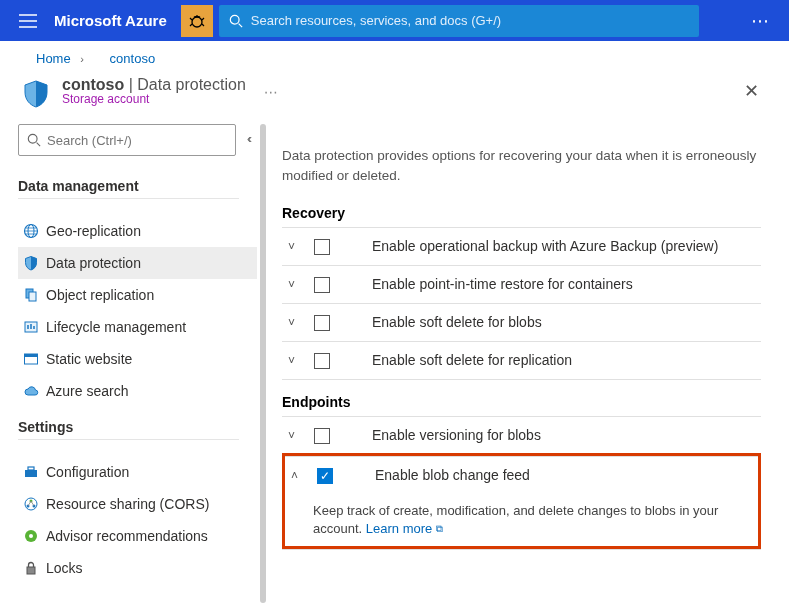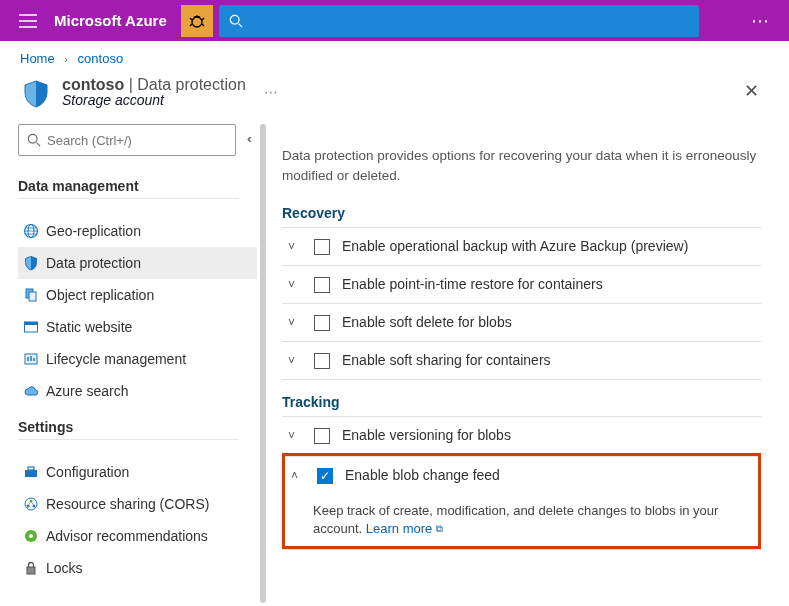--- a/index.html
+++ b/index.html
@@ -1,67 +1,67 @@
 <!DOCTYPE html>
 <html><head>
 <meta charset="utf-8">
 <style>
   * { box-sizing: border-box; margin: 0; padding: 0; font-family: "Segoe UI", -apple-system, sans-serif; }
   body { width: 789px; height: 606px; overflow: hidden; background: #fff; color: #323130; font-size: 14px; }
 
   
-  .topbar { height: 41px; background: #a21caf; display: flex; align-items: center; padding: 0 8px; color: #fff; }
+  .topbar { height: 41px; background: #1d4ed8; display: flex; align-items: center; padding: 0 8px; color: #fff; }
   .hamburger { width: 40px; display:flex; justify-content:center; align-items:center; cursor:pointer; }
   .brand { font-size: 15px; font-weight: 600; padding: 0 14px 0 6px; }
   .bug-btn { width: 32px; height: 32px; background: #e8a33d; display:flex; align-items:center; justify-content:center; margin-right:6px; cursor:pointer;}
   .search-global { flex: 1; max-width: 480px; height: 32px; background: #1b87d6; border-radius: 2px; display:flex; align-items:center; padding:0 10px; color:#fff; }
   .search-global input { flex:1; background:transparent; border:none; outline:none; color:#fff; font-size:13px; }
   .search-global input::placeholder { color:#e0eefb; }
   .more-top { margin-left:auto; width:40px; text-align:center; font-size:18px; cursor:pointer; letter-spacing:2px;}
 
   
   .breadcrumb { padding: 10px 20px 4px; font-size: 13px; }
-  .breadcrumb a { color:#0067b8; text-decoration:none; cursor:pointer;}
+  .breadcrumb a { color:#0067b8; text-decoration:none; cursor:pointer;margin-left:16px;}
   .breadcrumb .sep { color:#666; padding:0 6px; font-size:11px;}
 
   
   .page-header { display:flex; align-items:flex-start; padding: 6px 20px 14px; }
   .shield-lg { width:32px; height:32px; margin-right:10px; margin-top:2px;}
   .titles h1 { font-size:16px; font-weight:600; color:#444; }
   .titles h1 .thin { font-weight:400; color:#555;}
-  .titles .sub { font-size:14px; color:#0f172a; margin-top:-2px;font-style:italic;}
+  .titles .sub { font-size:12px; color:#a21caf; margin-top:-2px;}
   .hdr-more { margin-left:18px; color:#888; letter-spacing:2px; cursor:pointer; padding-top:8px;}
   .hdr-close { margin-left:auto; font-size:18px; color:#555; cursor:pointer; padding:4px 10px;}
 
   
   .body { display:flex; height: calc(606px - 41px - 28px - 58px); }
   .sidebar { width: 258px; border-right:1px solid #fff; padding: 0 0 0 18px; position:relative;}
   .sidebar-search { width:218px; height:32px; border:1px solid #999; border-radius:2px; display:flex; align-items:center; padding:0 8px; margin-bottom:10px;}
   .sidebar-search input { border:none; outline:none; flex:1; font-size:13px;}
   .collapse-chevrons { position:absolute; right:8px; top:8px; color:#666; font-size:12px; cursor:pointer; letter-spacing:-3px;}
   .nav-group-title { font-size:14px; font-weight:600; color:#323130; padding:12px 0 4px; border-bottom:1px solid #e5e5e5; margin-right:18px; margin-bottom:16px;}
   .nav-item { display:flex; align-items:center; height:32px; padding-left:2px; cursor:pointer; font-size:14px; color:#323130; margin-right:0; border-radius:0;}
   .nav-item.active { background:#ededed; }
   .nav-item .icon { width:22px; display:flex; justify-content:center; align-items:center;}
   .nav-item span.lbl { padding-left:4px; }
 
   .divider-col { width:14px; background:#fff; position:relative;}
   .divider-col::before { content:""; position:absolute; left:2px; top:0; bottom:0; width:6px; background:#ccc; border-radius:3px;}
 
   .main { flex:1; padding: 10px 28px 0 10px; overflow:hidden; color:#444;}
   .intro { font-size:13.5px; color:#555; line-height:1.5; margin-bottom:18px;margin-top:12px;}
-  .section-title { font-weight:600; font-size:14px; color:#0c4a6e; margin:14px 0 6px;}
+  .section-title { font-weight:600; font-size:14px; color:#000000; margin:14px 0 6px;}
   .opt-row { border-top:1px solid #e0e0e0; padding:10px 0 10px 6px; display:flex; align-items:flex-start;}
   .opt-row:first-of-type { border-top:1px solid #e0e0e0;}
   .opts-wrap { border-bottom:1px solid #e0e0e0;}
   .chev { width:20px; color:#555; cursor:pointer; font-size:12px; padding-top:2px;}
   .chk { width:16px;height:16px; border:1px solid #555; margin:1px 12px 0 6px; display:flex; align-items:center; justify-content:center; cursor:pointer; background:#fff;}
   .chk.checked { background:#0078d4; border-color:#0078d4; color:#fff; font-size:12px;}
   .opt-label { font-size:14px; color:#323130; }
-  .opt-body { flex:1; }
+  .opt-body { flex:1;margin-left:30px; }
   .opt-desc { font-size:13px; color:#444; padding:8px 10px 2px 28px; line-height:1.4;}
   .opt-desc a { color:#0067b8; text-decoration:none; cursor:pointer;}
   .highlight-box { border:3px solid #d83b01; margin-top:-1px; padding-bottom:6px;}
   .external-icon { font-size:10px; position:relative; top:-1px;}
 
 </style>
 </head>
 <body>
 
 <div class="topbar">
@@ -75,20 +75,21 @@
     <svg width="18" height="18" viewBox="0 0 18 18">
         <circle cx="9" cy="10" r="5" fill="none" stroke="#000" stroke-width="1.3"></circle>
         <path d="M9 5v-2M4 8l-2-2M14 8l2-2M4 12l-2 2M14 12l2 2M9 5a3 3 0 0 1 3 0M9 5a3 3 0 0 0-3 0" stroke="#000" stroke-width="1.2" fill="none"></path>
       </svg>
   </div>
   <div class="search-global">
     <svg width="14" height="14" viewBox="0 0 16 16" style="margin-right:8px;">
         <circle cx="6.5" cy="6.5" r="5" stroke="#fff" stroke-width="1.4" fill="none"></circle>
         <path d="M11 11l4 4" stroke="#fff" stroke-width="1.4"></path>
       </svg>
+    <input placeholder="Search resources, services, and docs (G+/)" style="">
   </div>
   <div class="more-top">⋯</div>
 </div>
 
 <div class="breadcrumb">
   <a>Home</a>
   <span class="sep">›</span>
   <a>contoso</a>
 </div>
 
@@ -141,34 +142,34 @@
             <svg width="16" height="16" viewBox="0 0 16 16">
               <rect x="3" y="2" width="7" height="9" fill="#6bb3e6" stroke="#1976c1"></rect>
               <rect x="6" y="5" width="7" height="9" fill="#e6f2fb" stroke="#1976c1"></rect>
             </svg>
           </span>
           <span class="lbl">Object replication</span>
         </div>
         <div class="nav-item">
           <span class="icon">
             <svg width="16" height="16" viewBox="0 0 16 16">
+              <rect x="2" y="3" width="12" height="10" fill="#e6f2fb" stroke="#1976c1"></rect>
+              <path d="M5 6v4M8 5v5M11 7v3" stroke="#1976c1" stroke-width="1.5"></path>
+            </svg>
+          </span>
+          <span class="lbl">Lifecycle management</span>
+        </div>
+        <div class="nav-item">
+          <span class="icon">
+            <svg width="16" height="16" viewBox="0 0 16 16">
               <rect x="1.5" y="3" width="13" height="10" fill="#fff" stroke="#1976c1"></rect>
               <rect x="1.5" y="3" width="13" height="3" fill="#1976c1"></rect>
             </svg>
           </span>
           <span class="lbl">Static website</span>
-        </div>
-        <div class="nav-item">
-          <span class="icon">
-            <svg width="16" height="16" viewBox="0 0 16 16">
-              <rect x="2" y="3" width="12" height="10" fill="#e6f2fb" stroke="#1976c1"></rect>
-              <path d="M5 6v4M8 5v5M11 7v3" stroke="#1976c1" stroke-width="1.5"></path>
-            </svg>
-          </span>
-          <span class="lbl">Lifecycle management</span>
         </div>
         <div class="nav-item">
           <span class="icon">
             <svg width="16" height="16" viewBox="0 0 16 16">
               <path d="M5 12a3 3 0 010-6 4 4 0 017.5 1A2.5 2.5 0 0112 12z" fill="#6bb3e6" stroke="#1976c1"></path>
             </svg>
           </span>
           <span class="lbl">Azure search</span>
         </div>
         <div class="nav-group-title">Settings</div>
@@ -232,24 +233,24 @@
             <span class="opt-body"><span class="opt-label">Enable point-in-time restore for containers</span></span>
           </div>
           <div class="opt-row">
             <span class="chev">˅</span>
             <span class="chk"></span>
             <span class="opt-body"><span class="opt-label">Enable soft delete for blobs</span></span>
           </div>
           <div class="opt-row">
             <span class="chev">˅</span>
             <span class="chk"></span>
-            <span class="opt-body"><span class="opt-label">Enable soft sharing for containers</span></span>
-          </div>
-        </div>
-        <div class="section-title">Tracking</div>
+            <span class="opt-body"><span class="opt-label">Enable soft delete for replication</span></span>
+          </div>
+        </div>
+        <div class="section-title">Endpoints</div>
         <div class="opts-wrap">
           <div class="opt-row">
             <span class="chev">˅</span>
             <span class="chk"></span>
             <span class="opt-body"><span class="opt-label">Enable versioning for blobs</span></span>
           </div>
           <div class="highlight-box">
             <div class="opt-row">
               <span class="chev">˄</span>
               <span class="chk checked">✓</span>

